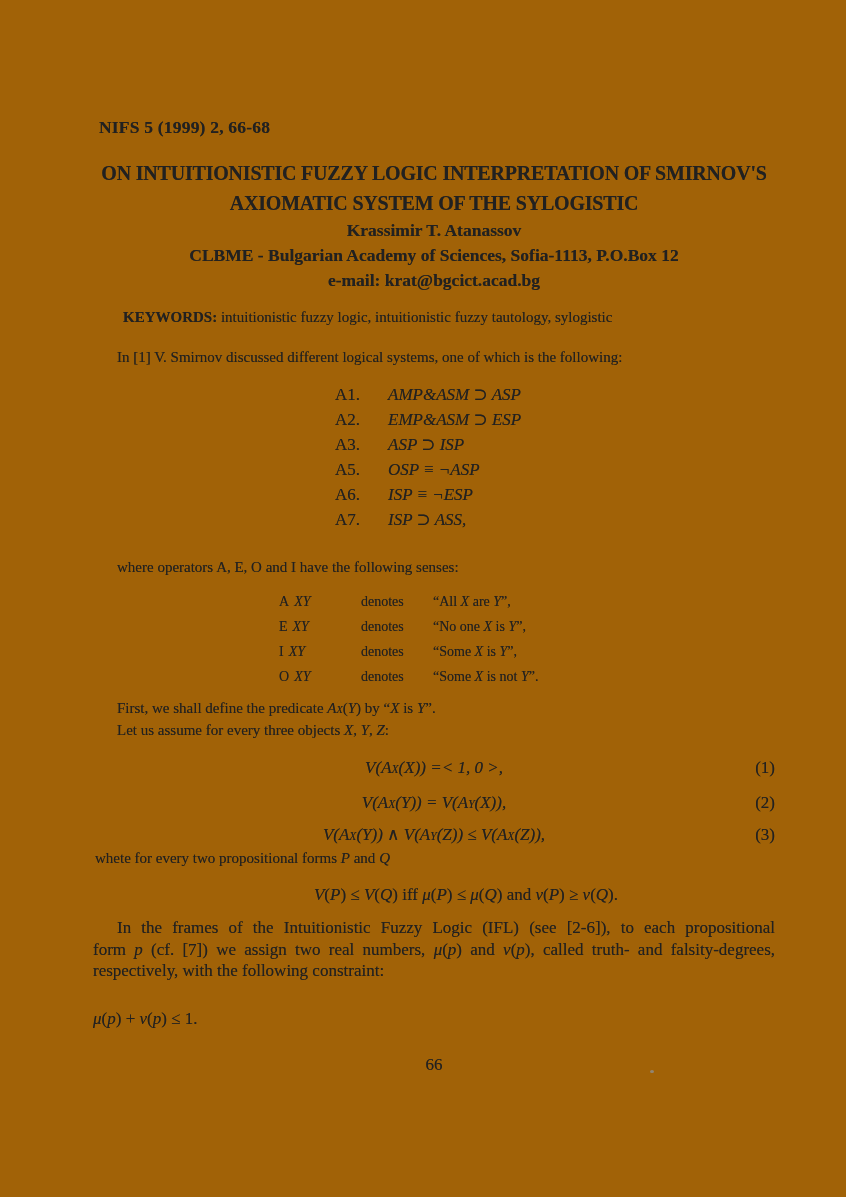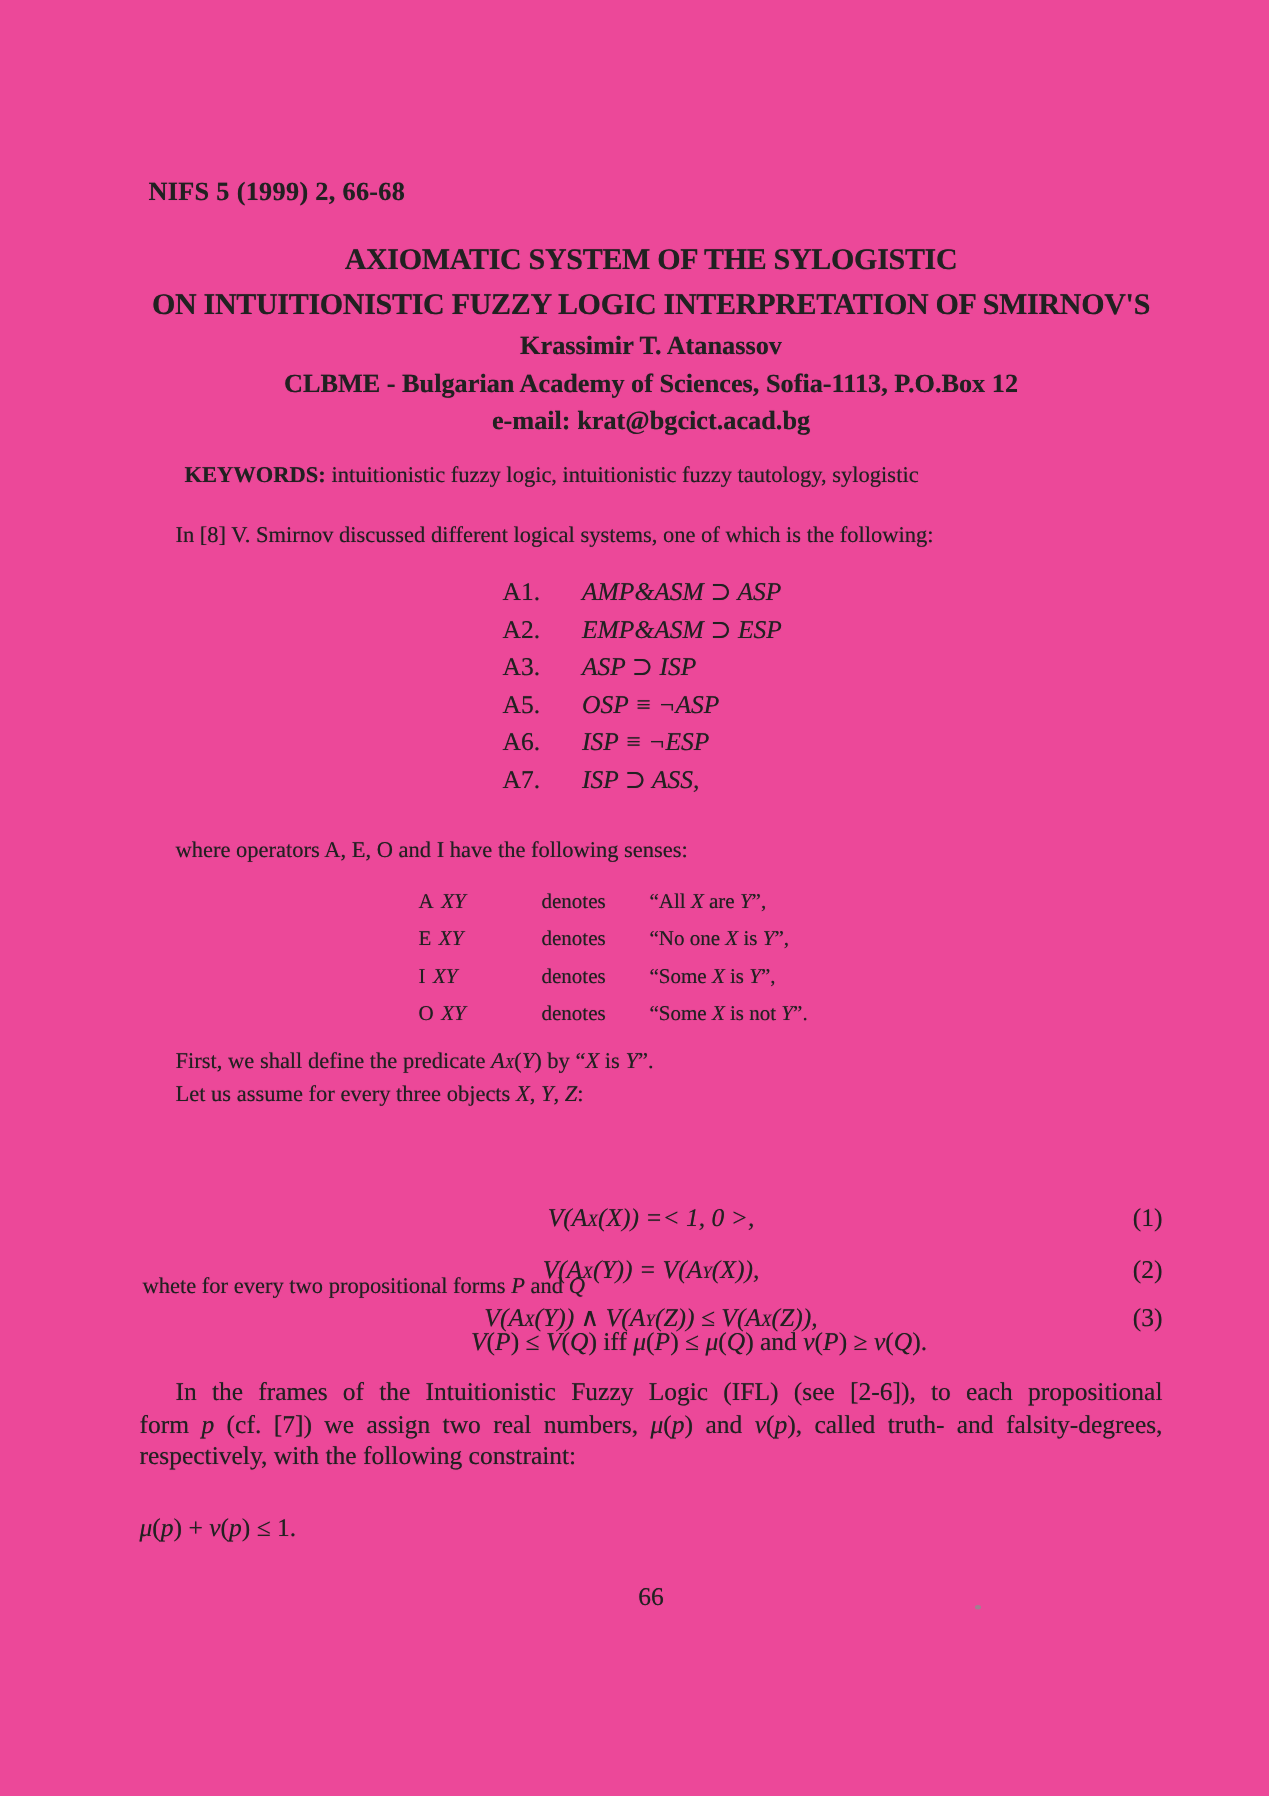--- a/index.html
+++ b/index.html
@@ -1,17 +1,17 @@
 <!DOCTYPE html>
 <html><head>
 <meta charset="utf-8">
 <style>
   html,body{margin:0;padding:0;background:#ffffff;}
   .page{
-    position:relative;width:846px;height:1197px;background:#ec4899;overflow:hidden;
+    position:relative;width:846px;height:1197px;background:#a16207;overflow:hidden;
     font-family:"Liberation Serif","DejaVu Serif",serif;color:#212121;
     text-shadow:0 0 0.5px rgba(30,30,30,0.55);
   }
   .content{position:absolute;left:93px;top:0;width:682px;}
   .abs{position:absolute;}
   .journal{top:116px;left:6px;font-weight:bold;font-size:17.5px;line-height:22px;letter-spacing:.2px;}
   .titleblock{top:158px;left:0;width:100%;text-align:center;}
   .title{font-size:20px;font-weight:bold;line-height:30px;letter-spacing:-0.2px;}
   .byline{font-size:17.5px;font-weight:bold;line-height:25px;}
   .bodyline{font-size:15px;line-height:22px;}
@@ -23,21 +23,21 @@
   .ax-label{display:inline-block;width:53px;}
   .ax-formula{font-style:italic;}
   .where{top:556px;left:24px;}
   .senses{top:589px;left:186px;font-size:14px;}
   .sense-row{line-height:25px;height:25px;display:flex;}
   .sense-term{width:82px;}
   .sense-term i{margin-left:5px;}
   .sense-verb{width:72px;}
   .first{top:697px;left:24px;}
   .let{top:719px;left:24px;}
-  .eq-row{left:0;width:100%;text-align:center;font-size:17px;line-height:22px;margin-top:44px;}
+  .eq-row{left:0;width:100%;text-align:center;font-size:17px;line-height:22px;}
   .eq1{top:757px;} .eq2{top:792px;} .eq3{top:824px;}
   .formula{font-style:italic;}
   .eq-num{position:absolute;right:0;top:0;font-style:normal;}
   .whete{top:847px;left:2px;}
   .orderf{top:884px;left:0;width:100%;text-align:center;padding-left:64px;box-sizing:border-box;font-size:17px;line-height:22px;}
   .closing{top:917px;left:0;width:682px;font-size:17px;line-height:21.7px;}
   .closing .jline{text-align:justify;text-align-last:justify;}
   .closing .jline:last-child{text-align-last:auto;}
   .closing .indent{text-indent:24px;}
   .constraint{top:1008px;left:0;width:100%;font-size:17px;line-height:22px;}
@@ -49,31 +49,31 @@
 </head>
 <body>
 
 <div class="page">
   <div class="content">
 
     <div class="abs journal">NIFS 5 (1999) 2, 66-68</div>
 
     <div class="abs titleblock">
       <div class="title">
+        <div>ON INTUITIONISTIC FUZZY LOGIC INTERPRETATION OF SMIRNOV'S</div>
         <div>AXIOMATIC SYSTEM OF THE SYLOGISTIC</div>
-        <div>ON INTUITIONISTIC FUZZY LOGIC INTERPRETATION OF SMIRNOV'S</div>
       </div>
       <div class="byline">Krassimir T. Atanassov</div>
       <div class="byline">CLBME - Bulgarian Academy of Sciences, Sofia-1113, P.O.Box 12</div>
       <div class="byline">e-mail: krat@bgcict.acad.bg</div>
     </div>
 
     <div class="abs bodyline keywords"><span class="kw-label">KEYWORDS:</span><span> intuitionistic fuzzy logic, intuitionistic fuzzy tautology, sylogistic</span></div>
 
-    <div class="abs bodyline intro">In [8] V. Smirnov discussed different logical systems, one of which is the following:</div>
+    <div class="abs bodyline intro">In [1] V. Smirnov discussed different logical systems, one of which is the following:</div>
 
     <div class="abs axioms">
       <div class="ax-row"><span class="ax-label">A1.</span><span class="ax-formula">AMP&amp;ASM ⊃ ASP</span></div>
       <div class="ax-row"><span class="ax-label">A2.</span><span class="ax-formula">EMP&amp;ASM ⊃ ESP</span></div>
       <div class="ax-row"><span class="ax-label">A3.</span><span class="ax-formula">ASP ⊃ ISP</span></div>
       <div class="ax-row"><span class="ax-label">A5.</span><span class="ax-formula">OSP ≡ ¬ASP</span></div>
       <div class="ax-row"><span class="ax-label">A6.</span><span class="ax-formula">ISP ≡ ¬ESP</span></div>
       <div class="ax-row"><span class="ax-label">A7.</span><span class="ax-formula">ISP ⊃ ASS,</span></div>
     </div>
 

